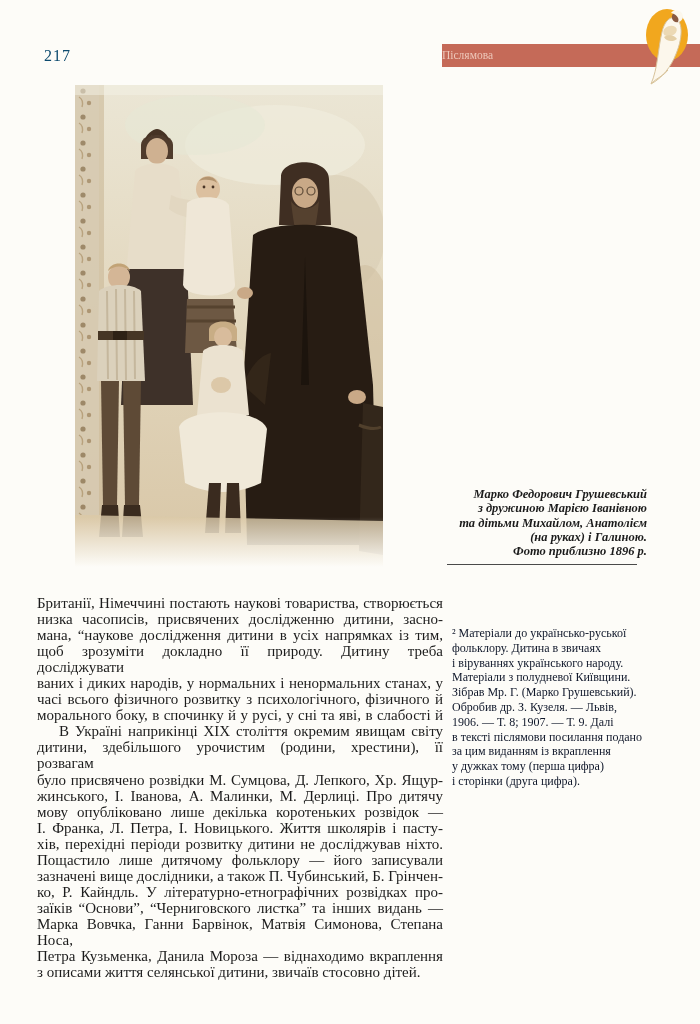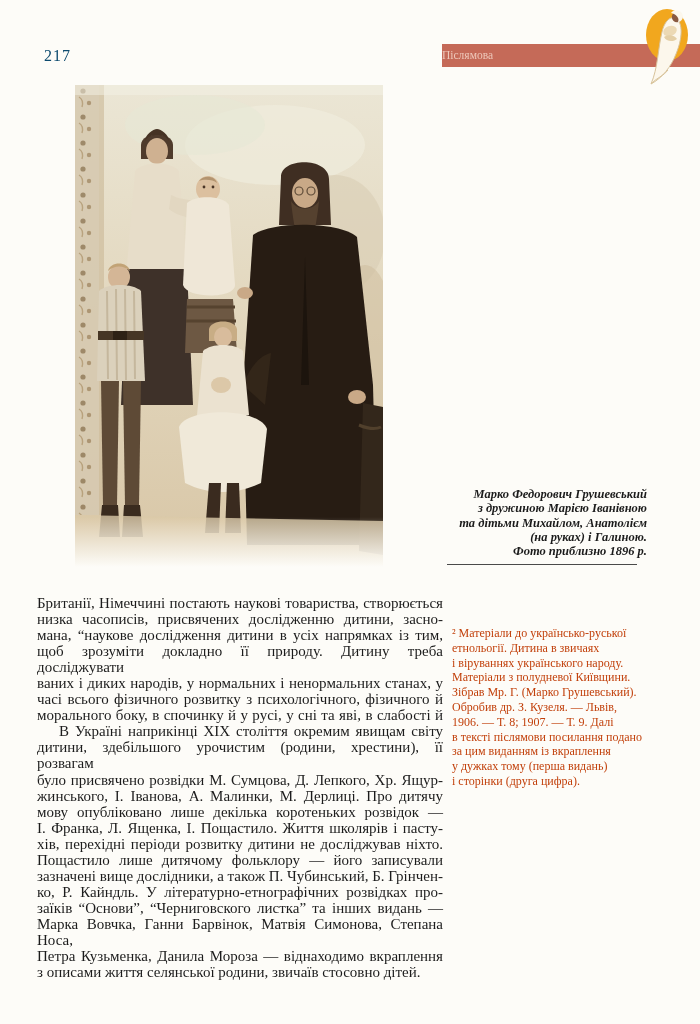--- a/index.html
+++ b/index.html
@@ -44,21 +44,21 @@
   .body-text{
     position:absolute;left:37px;top:595px;width:406px;
     font-size:15px;line-height:16.05px;color:#1c1c1c;
   }
   .b-line{text-align:justify;text-align-last:justify;white-space:normal;}
   .b-line.b-last{text-align-last:left;}
   .b-line.b-indent{text-indent:22px;}
   
   .footnote{
     position:absolute;left:452px;top:626px;width:242px;
-    font-size:12px;line-height:14.8px;color:#c2410c;
+    font-size:12px;line-height:14.8px;color:#0f172a;
   }
 </style>
 </head>
 <body style="--paper: #fdfcf8; --accent: #c56a58; --accent-text: #eec8ba;">
 
 <div class="page-number">217</div>
 
 <div class="section-bar">
   <span class="label">Післямова</span>
 </div>
@@ -173,36 +173,36 @@
     <div class="b-line">мана, “наукове дослідження дитини в усіх напрямках із тим,</div>
     <div class="b-line">щоб зрозуміти докладно її природу. Дитину треба досліджувати</div>
     <div class="b-line">ваних і диких народів, у нормальних і ненормальних станах, у</div>
     <div class="b-line">часі всього фізичного розвитку з психологічного, фізичного й</div>
     <div class="b-line">морального боку, в спочинку й у русі, у сні та яві, в слабості й</div>
     <div class="b-line b-indent">В Україні наприкінці XIX століття окремим явищам світу</div>
     <div class="b-line">дитини, здебільшого урочистим (родини, хрестини), її розвагам</div>
     <div class="b-line">було присвячено розвідки М. Сумцова, Д. Лепкого, Хр. Ящур-</div>
     <div class="b-line">жинського, І. Іванова, А. Малинки, М. Дерлиці. Про дитячу</div>
     <div class="b-line">мову опубліковано лише декілька коротеньких розвідок —</div>
-    <div class="b-line">І. Франка, Л. Ященка, І. Пощастило. Життя школярів і пасту-</div>
+    <div class="b-line">І. Франка, Л. Петра, І. Новицького. Життя школярів і пасту-</div>
     <div class="b-line">хів, перехідні періоди розвитку дитини не досліджував ніхто.</div>
     <div class="b-line">Пощастило лише дитячому фольклору — його записували</div>
     <div class="b-line">зазначені вище дослідники, а також П. Чубинський, Б. Грінчен-</div>
     <div class="b-line">ко, Р. Кайндль. У літературно-етнографічних розвідках про-</div>
     <div class="b-line">заїків “Основи”, “Черниговского листка” та інших видань —</div>
     <div class="b-line">Марка Вовчка, Ганни Барвінок, Матвія Симонова, Степана Носа,</div>
     <div class="b-line">Петра Кузьменка, Данила Мороза — віднаходимо вкраплення</div>
-    <div class="b-line b-last">з описами життя селянської родини, звичаїв стосовно дітей.</div>
+    <div class="b-line b-last">з описами життя селянської дитини, звичаїв стосовно дітей.</div>
   </div>
 
 <div class="footnote">
     <div class="fn-line">² Матеріали до українсько-руської</div>
-    <div class="fn-line">етнольогії. Дитина в звичаях</div>
+    <div class="fn-line">фольклору. Дитина в звичаях</div>
     <div class="fn-line">і віруваннях українського народу.</div>
     <div class="fn-line">Матеріали з полудневої Київщини.</div>
     <div class="fn-line">Зібрав Мр. Г. (Марко Грушевський).</div>
     <div class="fn-line">Обробив др. З. Кузеля. — Львів,</div>
     <div class="fn-line">1906. — Т. 8; 1907. — Т. 9. Далі</div>
     <div class="fn-line">в тексті післямови посилання подано</div>
     <div class="fn-line">за цим виданням із вкраплення</div>
-    <div class="fn-line">у дужках тому (перша видань)</div>
+    <div class="fn-line">у дужках тому (перша цифра)</div>
     <div class="fn-line">і сторінки (друга цифра).</div>
   </div>
 
 </body></html>

